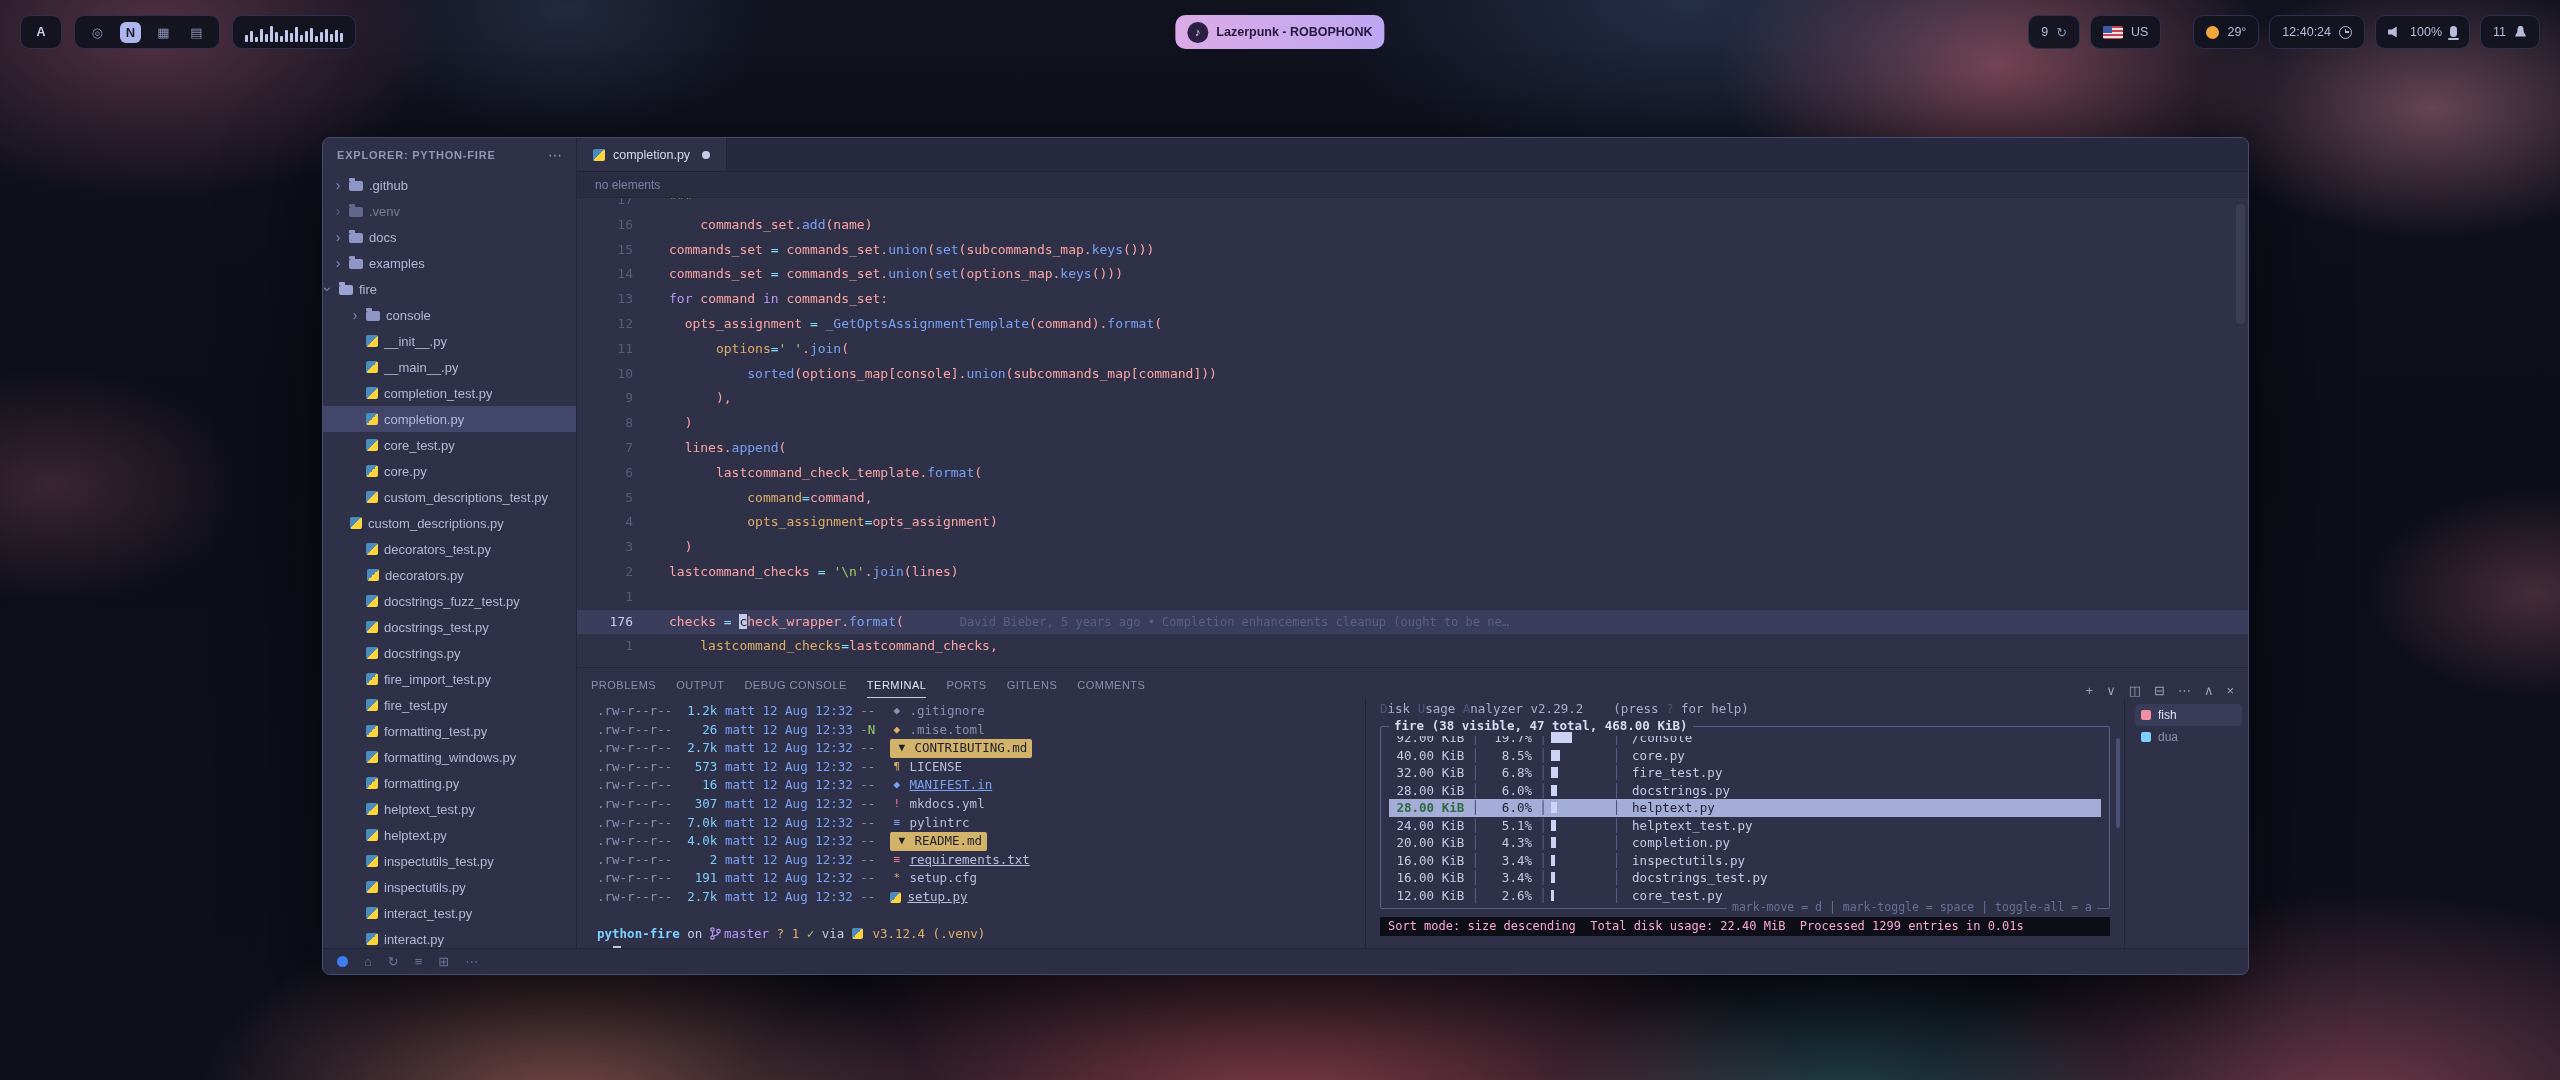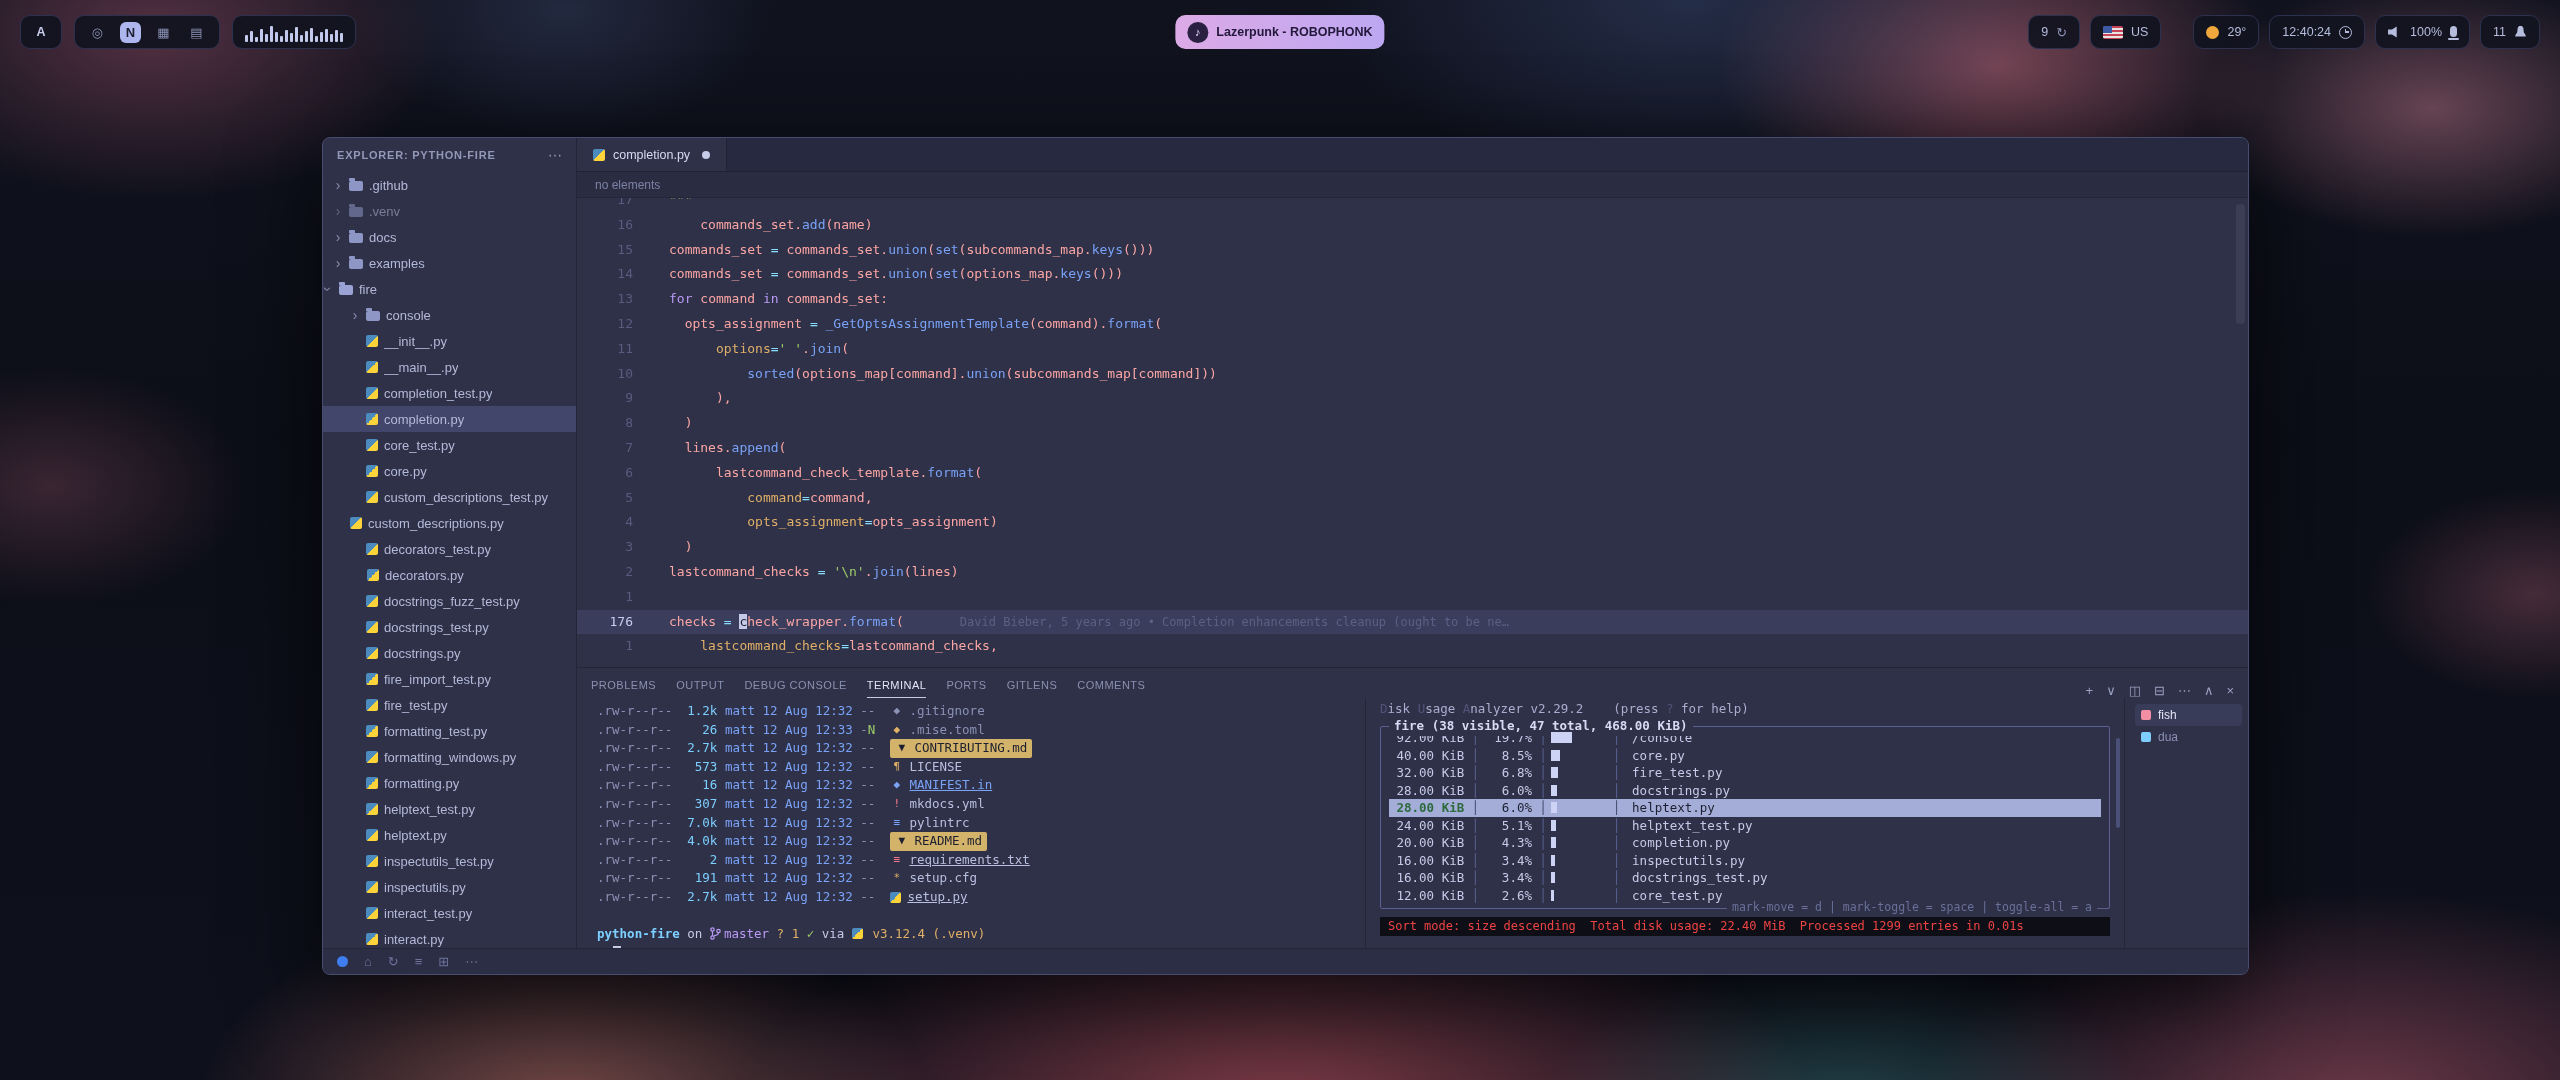--- a/index.html
+++ b/index.html
@@ -118,21 +118,21 @@
 .dsep{color:#5a6190}
 .dp{width:6ch;text-align:right;color:#c5cae8}
 .dbar{width:58px;height:15px;position:relative;margin:0 4px;flex:none}
 .dfill{position:absolute;left:0;top:2px;bottom:2px;background:#cdd3f5}
 .dname{color:#c5cae8;padding-left:4px}
 .drow.sel{background:#a4add8}
 .drow.sel .ds{color:#2e6b3f;font-weight:bold}
 .drow.sel .dname,.drow.sel .dp{color:#1d2030}
 .drow.sel .dsep{color:#454a6d}
 .dua-help{position:absolute;bottom:-9px;right:12px;background:#2e3147;padding:0 5px;color:#6a7099;font-size:11.5px}
-.dua-status{margin-top:8px;background:#0d0e16;color:#ef4444;height:19px;line-height:19px;padding:0 8px;white-space:pre;font-size:12px;overflow:hidden}
+.dua-status{margin-top:8px;background:#0d0e16;color:#f9a8d4;height:19px;line-height:19px;padding:0 8px;white-space:pre;font-size:12px;overflow:hidden}
 .dua-scroll{position:absolute;right:4px;top:40px;width:4px;height:90px;background:#4a5078;border-radius:2px}
 
 .term-tabs{width:124px;flex:none;border-left:1px solid #232638;padding:6px 6px 0 10px;font-family:"Liberation Sans",sans-serif;font-size:12px}
 .ttab{display:flex;align-items:center;gap:7px;height:22px;color:#8a91b4;padding:0 6px;border-radius:4px}
 .ttab.active{color:#e2e5f7;background:#383c58}
 .tico{width:10px;height:10px;border-radius:2px;flex:none}
 
 .statusbar{height:26px;flex:none;background:#2b2e45;border-top:1px solid #232638;display:flex;align-items:center;padding:0 14px;gap:16px;font-size:13px;color:#6d739a}
 .remote-dot{width:11px;height:11px;border-radius:50%;background:#3f7ef0}
 .sbicon{font-size:13px}
@@ -386,21 +386,21 @@
       </div>
       <div class="editor">
         <div class="elines">
             <div class="eline"><span class="lnum">17</span><span class="code" style="padding-left: 0ch;"><span class="tk-s">"""</span></span></div>
             <div class="eline"><span class="lnum">16</span><span class="code" style="padding-left: 4ch;"><span class="tk-v">commands_set.</span><span class="tk-f">add</span><span class="tk-v">(name)</span></span></div>
             <div class="eline"><span class="lnum">15</span><span class="code" style="padding-left: 0ch;"><span class="tk-v">commands_set </span><span class="tk-o">=</span><span class="tk-v"> commands_set.</span><span class="tk-f">union</span><span class="tk-v">(</span><span class="tk-f">set</span><span class="tk-v">(subcommands_map.</span><span class="tk-f">keys</span><span class="tk-v">()))</span></span></div>
             <div class="eline"><span class="lnum">14</span><span class="code" style="padding-left: 0ch;"><span class="tk-v">commands_set </span><span class="tk-o">=</span><span class="tk-v"> commands_set.</span><span class="tk-f">union</span><span class="tk-v">(</span><span class="tk-f">set</span><span class="tk-v">(options_map.</span><span class="tk-f">keys</span><span class="tk-v">()))</span></span></div>
             <div class="eline"><span class="lnum">13</span><span class="code" style="padding-left: 0ch;"><span class="tk-k">for</span><span class="tk-v"> command </span><span class="tk-k">in</span><span class="tk-v"> commands_set:</span></span></div>
             <div class="eline"><span class="lnum">12</span><span class="code" style="padding-left: 2ch;"><span class="tk-v">opts_assignment </span><span class="tk-o">=</span><span class="tk-v"> </span><span class="tk-f">_GetOptsAssignmentTemplate</span><span class="tk-v">(command).</span><span class="tk-f">format</span><span class="tk-v">(</span></span></div>
             <div class="eline"><span class="lnum">11</span><span class="code" style="padding-left: 6ch;"><span class="tk-p">options</span><span class="tk-o">=</span><span class="tk-s">' '</span><span class="tk-v">.</span><span class="tk-f">join</span><span class="tk-v">(</span></span></div>
-            <div class="eline"><span class="lnum">10</span><span class="code" style="padding-left: 10ch;"><span class="tk-f">sorted</span><span class="tk-v">(options_map[command].</span><span class="tk-f">union</span><span class="tk-v">(subcommands_map[command]))</span></span></div>
+            <div class="eline"><span class="lnum">10</span><span class="code" style="padding-left: 10ch;"><span class="tk-f">sorted</span><span class="tk-v">(options_map[console].</span><span class="tk-f">union</span><span class="tk-v">(subcommands_map[command]))</span></span></div>
             <div class="eline"><span class="lnum">9</span><span class="code" style="padding-left: 6ch;"><span class="tk-v">),</span></span></div>
             <div class="eline"><span class="lnum">8</span><span class="code" style="padding-left: 2ch;"><span class="tk-v">)</span></span></div>
             <div class="eline"><span class="lnum">7</span><span class="code" style="padding-left: 2ch;"><span class="tk-v">lines.</span><span class="tk-f">append</span><span class="tk-v">(</span></span></div>
             <div class="eline"><span class="lnum">6</span><span class="code" style="padding-left: 6ch;"><span class="tk-v">lastcommand_check_template.</span><span class="tk-f">format</span><span class="tk-v">(</span></span></div>
             <div class="eline"><span class="lnum">5</span><span class="code" style="padding-left: 10ch;"><span class="tk-p">command</span><span class="tk-o">=</span><span class="tk-v">command,</span></span></div>
             <div class="eline"><span class="lnum">4</span><span class="code" style="padding-left: 10ch;"><span class="tk-p">opts_assignment</span><span class="tk-o">=</span><span class="tk-v">opts_assignment)</span></span></div>
             <div class="eline"><span class="lnum">3</span><span class="code" style="padding-left: 2ch;"><span class="tk-v">)</span></span></div>
             <div class="eline"><span class="lnum">2</span><span class="code" style="padding-left: 0ch;"><span class="tk-v">lastcommand_checks </span><span class="tk-o">=</span><span class="tk-v"> </span><span class="tk-s">'\n'</span><span class="tk-v">.</span><span class="tk-f">join</span><span class="tk-v">(lines)</span></span></div>
             <div class="eline"><span class="lnum">1</span><span class="code" style="padding-left: 0ch;"></span></div>
             <div class="eline cline"><span class="lnum">176</span><span class="code" style="padding-left: 0ch;"><span class="tk-v">checks </span><span class="tk-o">=</span><span class="tk-v"> </span><span class="tk-cur">c</span><span class="tk-v">heck_wrapper.</span><span class="tk-f">format</span><span class="tk-v">(</span><span class="blame">David Bieber, 5 years ago • Completion enhancements cleanup (ought to be ne…</span></span></div>

